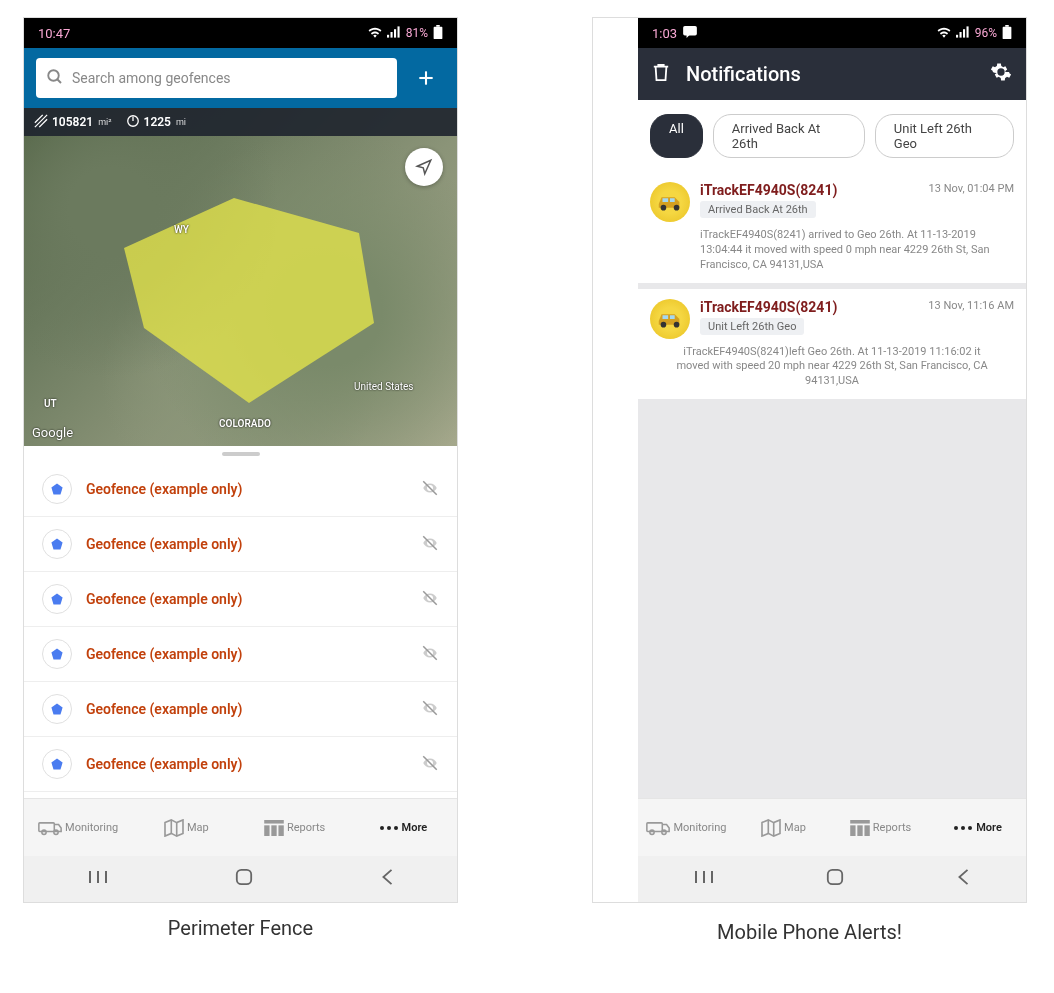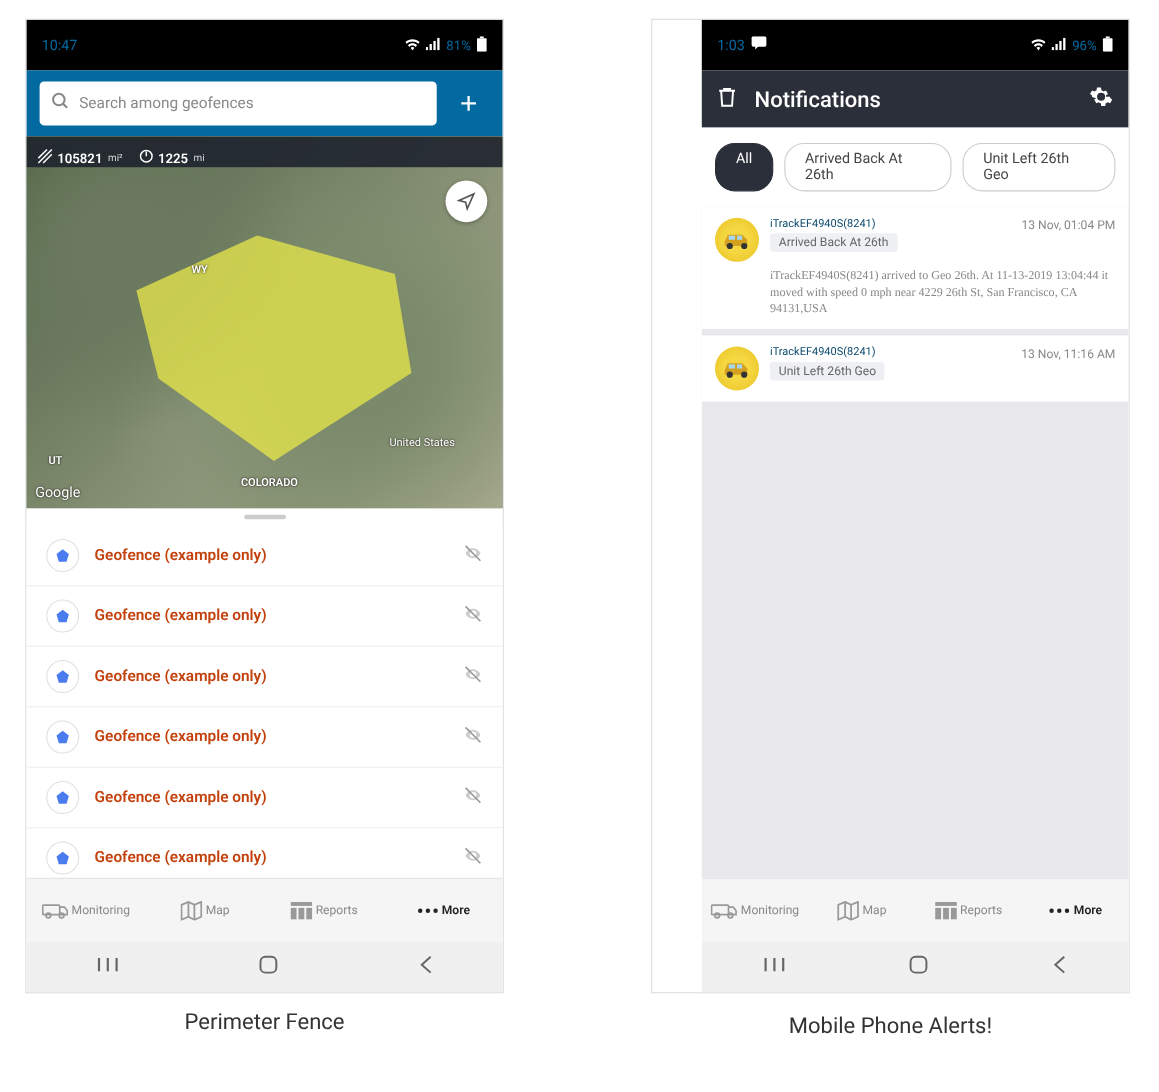--- a/index.html
+++ b/index.html
@@ -18,23 +18,23 @@
     border: 1px solid #ddd;
     overflow: hidden;
     display: flex;
     flex-direction: column;
   }
   .phone.left { left: 23px; top: 17px; }
   .phone.right { left: 592px; top: 17px; padding-left: 45px; }
 
   
   .statusbar {
-    height: 46px;
+    height: 30px;
     background: #000;
-    color: #0369a1;
+    color: #f9a8d4;
     display: flex;
     align-items: center;
     justify-content: space-between;
     padding: 0 14px;
     font-size: 13px;
     gap: 43px;
   }
   .statusbar .sb-left { display:flex; align-items:center; gap:6px;}
   .statusbar .sb-right { display: flex; align-items: center; gap: 5px; font-size:12px; }
 
@@ -88,21 +88,21 @@
       radial-gradient(circle at 20% 30%, #6b7a5e 10%, transparent 40%),
       radial-gradient(circle at 70% 60%, #7a8a6a 15%, transparent 50%),
       radial-gradient(circle at 50% 80%, #8a9578 10%, transparent 40%),
       linear-gradient(135deg, #4a5c3e 0%, #6b7a5e 30%, #8b9478 60%, #a5a88c 100%);
   }
   .map-stats {
     position:absolute; top:0; left:0; right:0;
     height:28px;
     background: rgba(30,35,45,0.9);
     color:#fff;
-    display:flex; align-items:flex-end;
+    display:flex; align-items:center;
     padding: 0 10px;
     font-size:12px; gap:14px;
   }
   .map-stats .stat { display:flex; align-items:center; gap:4px;}
   .map-stats .unit { font-size:9px; opacity:.8; margin-left:1px;}
   .polygon {
     position:absolute;
     left: 90px; top: 80px;
     width: 270px; height: 220px;
   }
@@ -183,29 +183,29 @@
     margin-bottom: 6px;
   }
   .notif-head { display:flex; gap:10px; align-items:flex-start;}
   .car-icon {
     width:40px;height:40px;border-radius:50%;
     background: radial-gradient(circle, #f5d742 40%, #e8c020 100%);
     display:flex;align-items:center;justify-content:center;
     flex-shrink:0;
   }
   .notif-main { flex:1;}
-  .notif-title { font-size:10px; font-weight:400; color:#0c4a6e;}
+  .notif-title { font-size:14px; font-weight:700; color:#7f1d1d;}
   .notif-tag {
     display:inline-block; background:#eef0f3; color:#666;
     font-size:11px; padding:2px 8px; border-radius:3px; margin-top:3px;
   }
   .notif-time { font-size:11px; color:#888; white-space:nowrap;}
   .notif-body {
     font-size:11px; color:#888; line-height:1.35;
-    margin-top:6px; padding: 0 4px 0 50px; text-align:left;font-family:Liberation Serif, serif;
+    margin-top:6px; padding: 0 4px 0 50px; text-align:left;
   }
   .notif-body.center { text-align:center; padding:0 20px;}
 
   
   .caption {
     position:absolute;
     font-size:20px; color:#333;
     text-align:center;
     width:435px;
   }
@@ -504,20 +504,21 @@
               <rect x="8" y="6" width="6" height="4" fill="#a5d8f0"></rect>
               <rect x="16" y="6" width="5" height="4" fill="#a5d8f0"></rect>
             </svg>
         </div>
         <div class="notif-main">
           <div class="notif-title">iTrackEF4940S(8241)</div>
           <div class="notif-tag">Unit Left 26th Geo</div>
         </div>
         <div class="notif-time">13 Nov, 11:16 AM</div>
       </div>
+      <div class="notif-body center">iTrackEF4940S(8241)left Geo 26th.     At 11-13-2019 11:16:02 it moved with speed 20 mph near 4229 26th St, San Francisco, CA 94131,USA</div>
     </div>
   </div>
 
   <div class="bottomnav">
     <div class="nav-item">
       <div class="icon">
           <svg width="24" height="16" viewBox="0 0 28 18" fill="none" stroke="#999" stroke-width="1.8">
             <rect x="1" y="3" width="18" height="10" rx="1"></rect>
             <path d="M19 5h5l3 4v4h-8"></path>
             <circle cx="7" cy="14" r="2.5"></circle>

